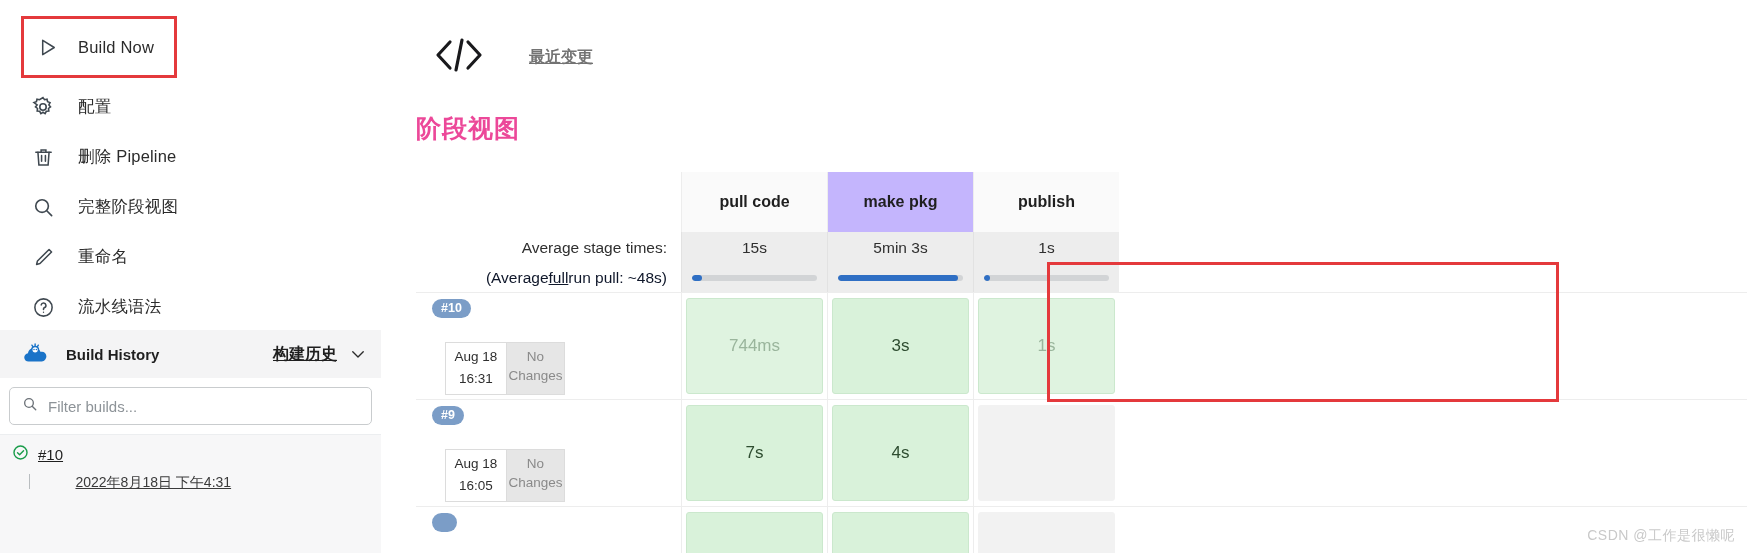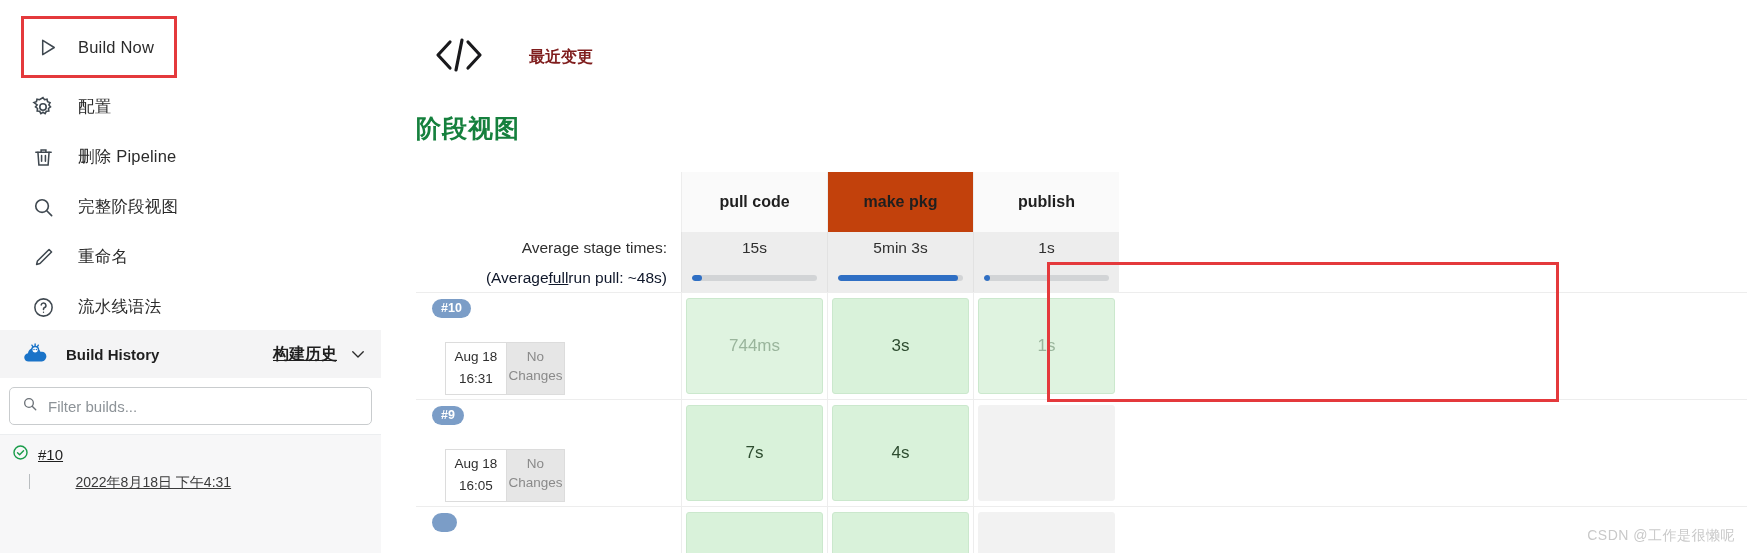--- a/index.html
+++ b/index.html
@@ -102,45 +102,45 @@
 
   
   #main { position: absolute; left: 381px; top: 0; width: 1366px; height: 553px; }
 
   #changes-row {
     position: absolute; left: 52px; top: 32px;
     display: flex; align-items: center; gap: 44px;
   }
   #changes-row .code-icon { color: #19191c; }
   #changes-row .ch-link {
-    font-size: 16px; color: #7f1d1d; font-weight: bold;
-    white-space: nowrap;
+    font-size: 16px; color: #737373; font-weight: bold;
+    text-decoration: underline; white-space: nowrap;
   }
 
   #stage-title {
     position: absolute; left: 35px; top: 112px;
-    font-size: 25px; font-weight: bold; color: #15803d;
+    font-size: 25px; font-weight: bold; color: #ec4899;
     letter-spacing: 1px;
   }
 
   
   #sv { position: absolute; left: 35px; top: 172px; width: 1331px; }
   .sv-row { display: flex; }
   .sv-label-col { width: 265px; flex: 0 0 265px; }
   .sv-col { width: 146px; flex: 0 0 146px; }
 
   
   .hdr-row { height: 60px; }
   .hdr-cell {
     height: 60px; display: flex; align-items: center; justify-content: center;
     font-size: 16px; font-weight: bold; color: #1f1f1f;
     background: #fafafa;
     border-left: 1px solid #ededed;
   }
-  .hdr-cell.alt { background: #c2410c; }
+  .hdr-cell.alt { background: #c4b5fd; }
 
   
   .avg-row { height: 31px; }
   .avg-label {
     height: 31px; display: flex; align-items: center; justify-content: flex-end;
     font-size: 15.5px; color: #2f2f2f; padding-right: 14px;
   }
   .avg-cell {
     height: 31px; display: flex; align-items: center; justify-content: center;
     font-size: 15.5px; color: #2f2f2f;

